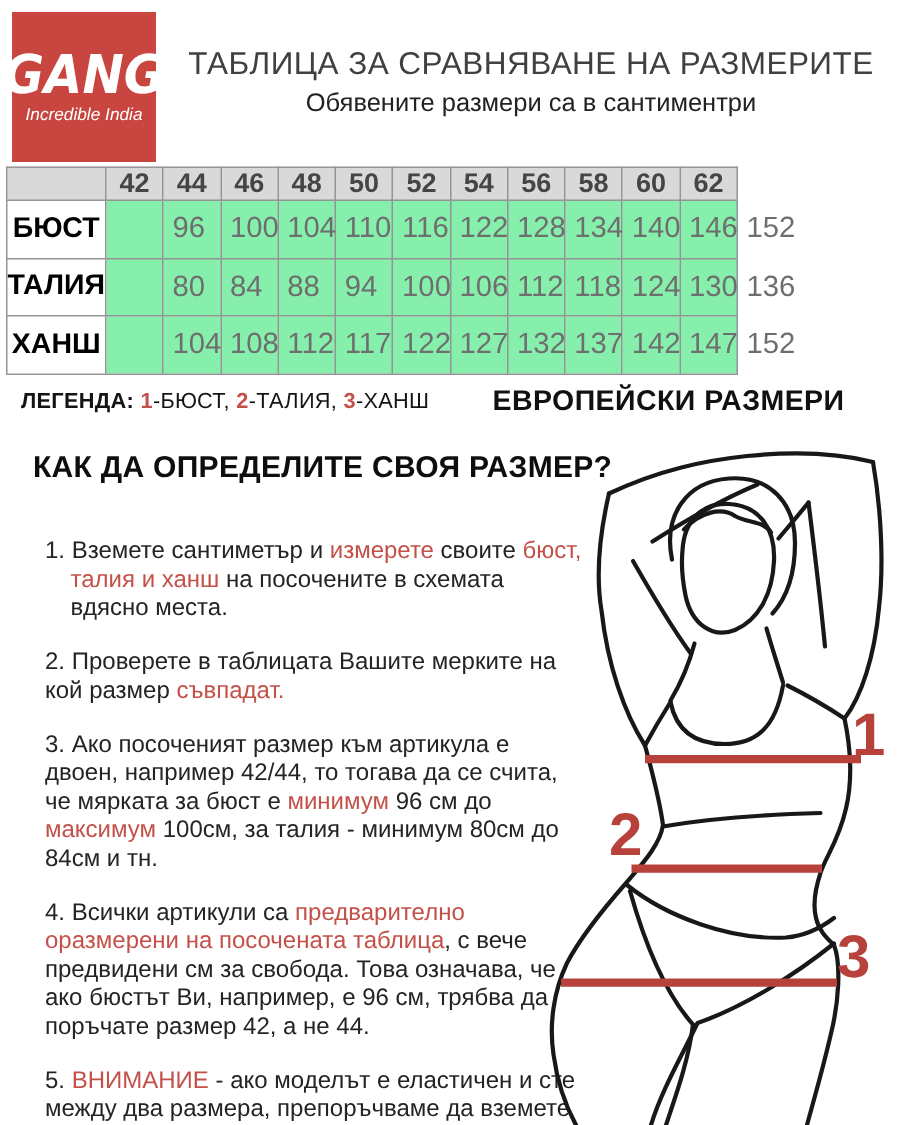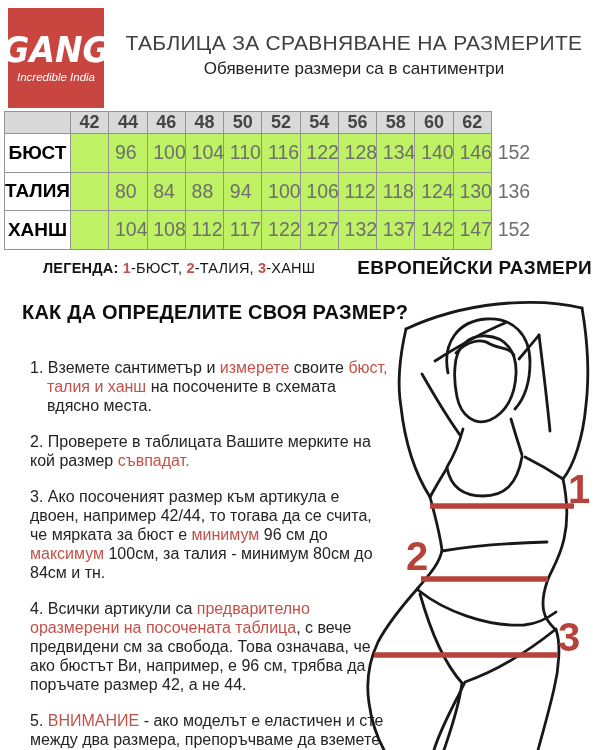--- a/index.html
+++ b/index.html
@@ -24,24 +24,24 @@
   .titles{position:absolute;left:118px;top:31px;width:472px;text-align:center;}
   .titles h1{font-size:21px;font-weight:normal;letter-spacing:.3px;color:#404040;line-height:1.15;}
   .titles p{font-size:17px;font-weight:normal;color:#222;margin-top:4px;}
 
   table.sizes{position:absolute;left:4px;top:111px;width:488px;border-collapse:collapse;table-layout:fixed;}
   table.sizes th,table.sizes td{border:1.5px solid var(--table-border);text-align:center;padding:0;}
   table.sizes thead th{height:21px;background:var(--table-header-bg);
         font-size:18px;font-weight:bold;color:#454545;}
   table.sizes tbody tr{height:38.5px;}
   table.sizes tbody th{font-size:19px;font-weight:bold;color:#000;background:#fff;}
-  table.sizes tbody td{font-size:19.5px;font-weight:normal;color:var(--table-value-text);background:#bef264;padding-left:44px;}
+  table.sizes tbody td{font-size:19.5px;font-weight:normal;color:var(--table-value-text);background:#86efac;padding-left:44px;}
   table.sizes col.label-col{width:66px;}
 
-  .legend-row{position:absolute;left:43px;top:254px;width:549px;height:28px;
+  .legend-row{position:absolute;left:14px;top:254px;width:549px;height:28px;
               display:flex;justify-content:space-between;align-items:center;}
   .legend{font-size:14.5px;letter-spacing:.2px;color:#141414;}
   .legend .legend-label{font-weight:bold;}
   .legend .lnum{font-weight:bold;color:var(--accent-red);}
   .eu-title{font-size:19px;font-weight:bold;letter-spacing:.3px;color:#111;}
 
   .guide-heading{position:absolute;left:22px;top:301px;font-size:20px;font-weight:bold;
                  letter-spacing:.2px;color:#0e0e0e;}
 
   .steps{position:absolute;left:30px;top:341px;width:362px;font-size:16px;line-height:19px;color:#242424;}

